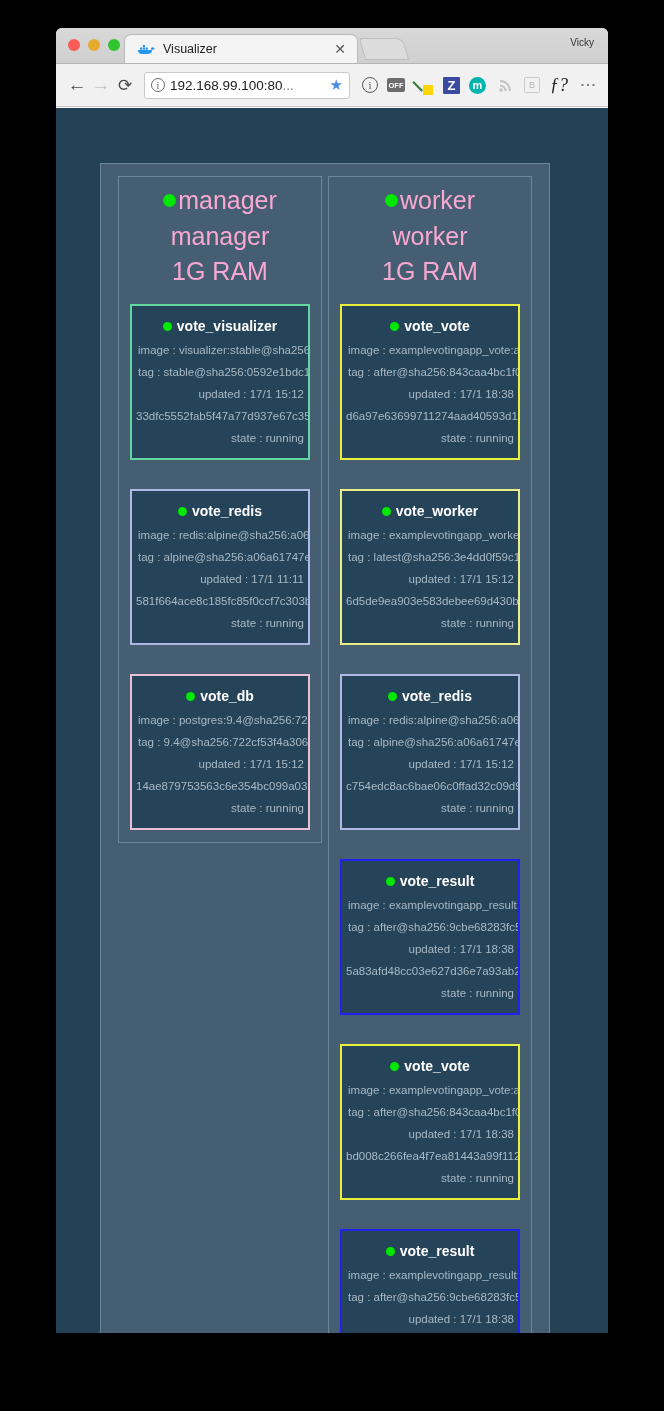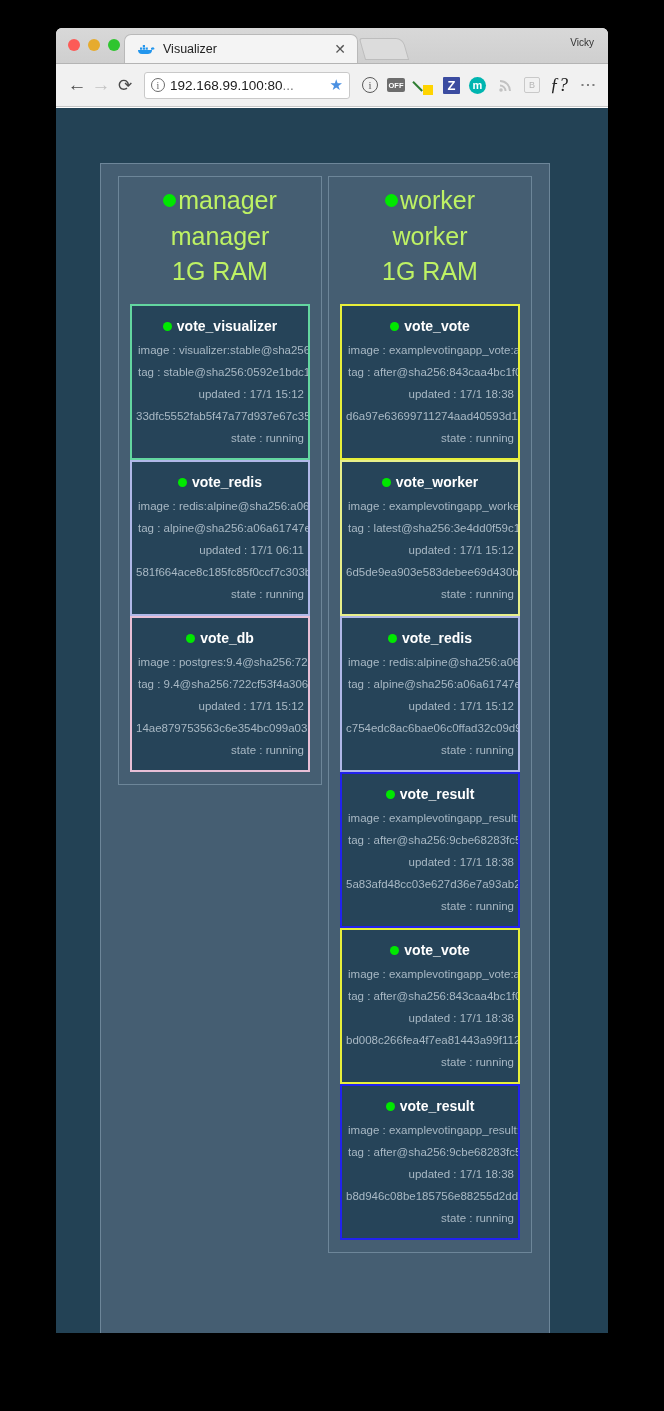--- a/index.html
+++ b/index.html
@@ -218,21 +218,21 @@
     border: 1px solid #6d8699;
   }
 
   .node {
     position: absolute;
     background: #455e72;
     border: 1px solid #6d8699;
   }
   .node-header {
     text-align: center;
-    color: #bef264;
+    color: #f9a8d4;
     font-size: 25px;
     line-height: 1.42;
     padding-top: 6px;
     font-weight: 300;
   }
   .node-header .dot {
     display: inline-block;
     width: 13px; height: 13px;
     border-radius: 50%;
     background: #00e800;
@@ -240,21 +240,21 @@
     vertical-align: 2px;
   }
   .node-body {
     margin: 14px 10px 12px 10px;
     position: relative;
   }
 
   .service-card {
     width: 180px;
     height: 156px;
-    margin: 0 auto 0 auto;
+    margin: 0 auto 29px auto;
     background: #264459;
     border: 2px solid #888;
     overflow: hidden;
     position: relative;
   }
   .service-card:last-child { margin-bottom: 0; }
   .card-title {
     text-align: center;
     color: #ffffff;
     font-weight: bold;
@@ -362,21 +362,21 @@
                 <div class="card-line clip">image : visualizer:stable@sha256:05</div>
                 <div class="card-line clip">tag : stable@sha256:0592e1bdc165d</div>
                 <div class="card-line">updated : 17/1 15:12</div>
                 <div class="card-line">33dfc5552fab5f47a77d937e67c3564</div>
                 <div class="card-line">state : running</div>
               </div>
               <div class="service-card" style="border-color: rgb(176, 184, 232);">
                 <div class="card-title"><span class="dot"></span><span>vote_redis</span></div>
                 <div class="card-line clip">image : redis:alpine@sha256:a06a61</div>
                 <div class="card-line clip">tag : alpine@sha256:a06a61747e4a7</div>
-                <div class="card-line">updated : 17/1 06:11</div>
+                <div class="card-line">updated : 17/1 11:11</div>
                 <div class="card-line">581f664ace8c185fc85f0ccf7c303b69</div>
                 <div class="card-line">state : running</div>
               </div>
               <div class="service-card" style="border-color: rgb(232, 191, 214);">
                 <div class="card-title"><span class="dot"></span><span>vote_db</span></div>
                 <div class="card-line clip">image : postgres:9.4@sha256:722cf5</div>
                 <div class="card-line clip">tag : 9.4@sha256:722cf53f4a30680e</div>
                 <div class="card-line">updated : 17/1 15:12</div>
                 <div class="card-line">14ae879753563c6e354bc099a03094</div>
                 <div class="card-line">state : running</div>

